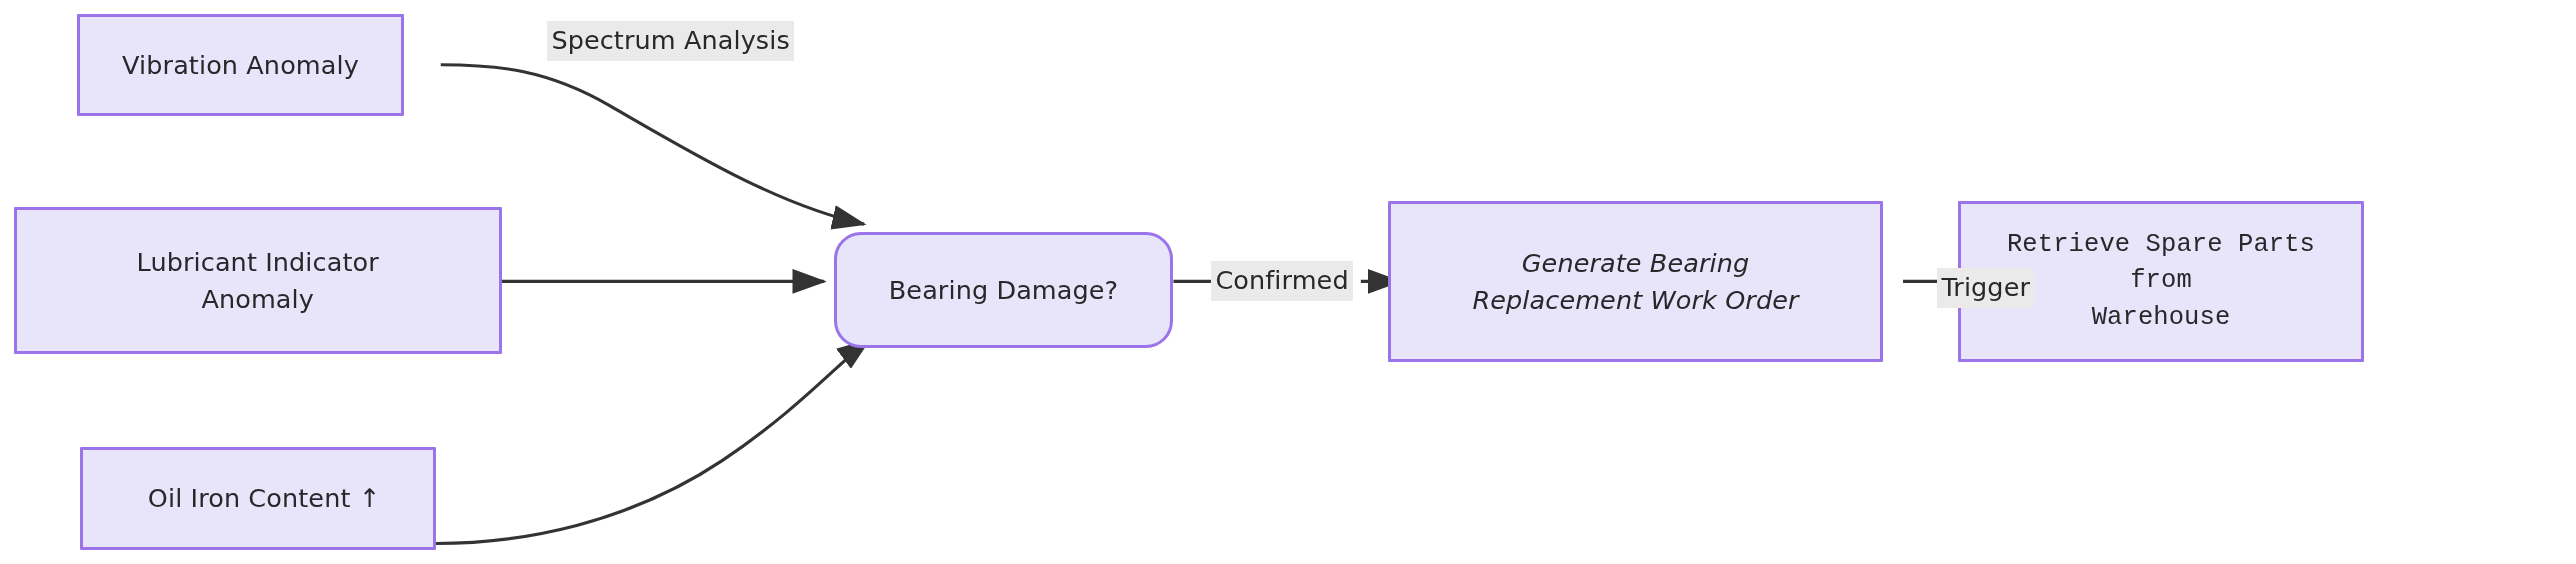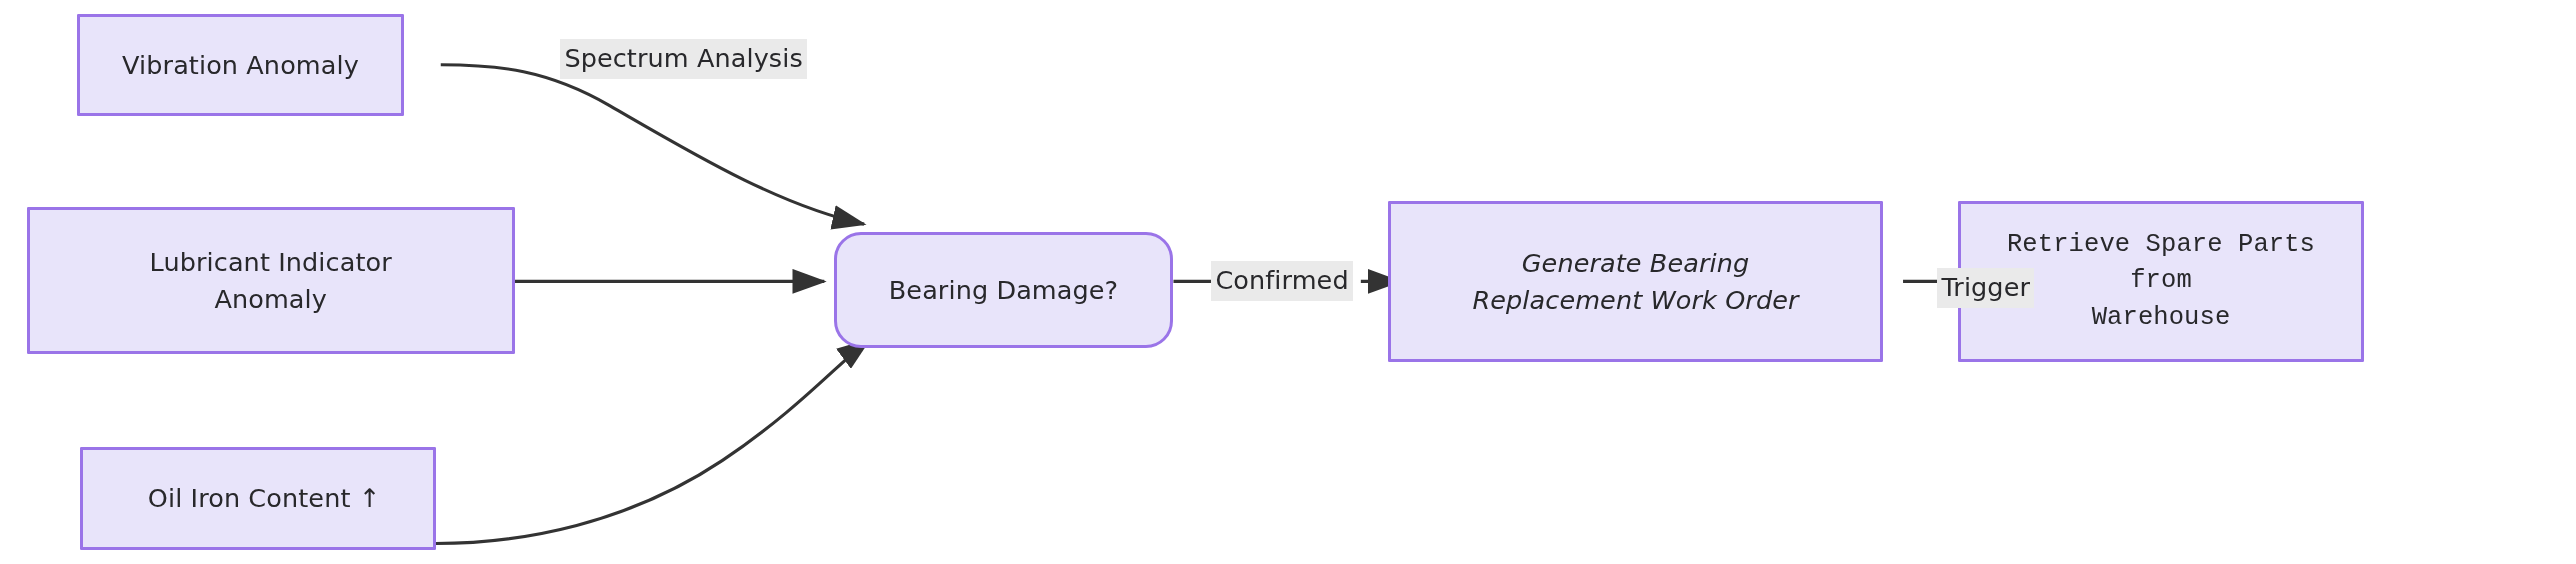--- a/index.html
+++ b/index.html
@@ -81,21 +81,21 @@
     <path d="M 2186,452 L 2248,452" fill="none" stroke="#333333" stroke-width="5" marker-end="url(#arrowhead)"></path>
 
     <path d="M 3057,452 L 3114,452" fill="none" stroke="#333333" stroke-width="5"></path>
     <path d="M 3272,452 L 3324,452" fill="none" stroke="#333333" stroke-width="5" marker-end="url(#arrowhead)"></path>
   </svg>
 
   <div class="node" style="left:77px; top:13.7px; width:327px; height:102px;">
     <span class="node-label">Vibration Anomaly</span>
   </div>
 
-  <div class="node" style="left:13.7px; top:207px; width:488px; height:147px;margin-left:13px;">
+  <div class="node" style="left:13.7px; top:207px; width:488px; height:147px;">
     <span class="node-label">Lubricant Indicator
 Anomaly</span>
   </div>
 
   <div class="node" style="left:80px; top:447px; width:356px; height:103px;padding-left:12px;">
     <span class="node-label">Oil Iron Content ↑</span>
   </div>
 
   <div class="node" style="left:834px; top:232px; width:339px; height:116px;border-radius:27px;">
     <span class="node-label">Bearing Damage?</span>
@@ -104,20 +104,20 @@
   <div class="node" style="left:1388px; top:201px; width:495px; height:161px;font-style:italic;">
     <span class="node-label">Generate Bearing
 Replacement Work Order</span>
   </div>
 
   <div class="node" style="left:1958px; top:201px; width:406px; height:161px;font-family:Liberation Mono, monospace;">
     <span class="node-label">Retrieve Spare Parts from
 Warehouse</span>
   </div>
 
-  <div class="edge-label" style="left:547px; top:39px;margin-left:13px;">Spectrum Analysis</div>
+  <div class="edge-label" style="left:547px; top:21px;">Spectrum Analysis</div>
 
   <div class="edge-label" style="left:1211px; top:261px;">Confirmed</div>
 
   <div class="edge-label" style="left:1937px; top:261px;margin-top:7px;">Trigger</div>
 
 </div>
 
 
 </body></html>

